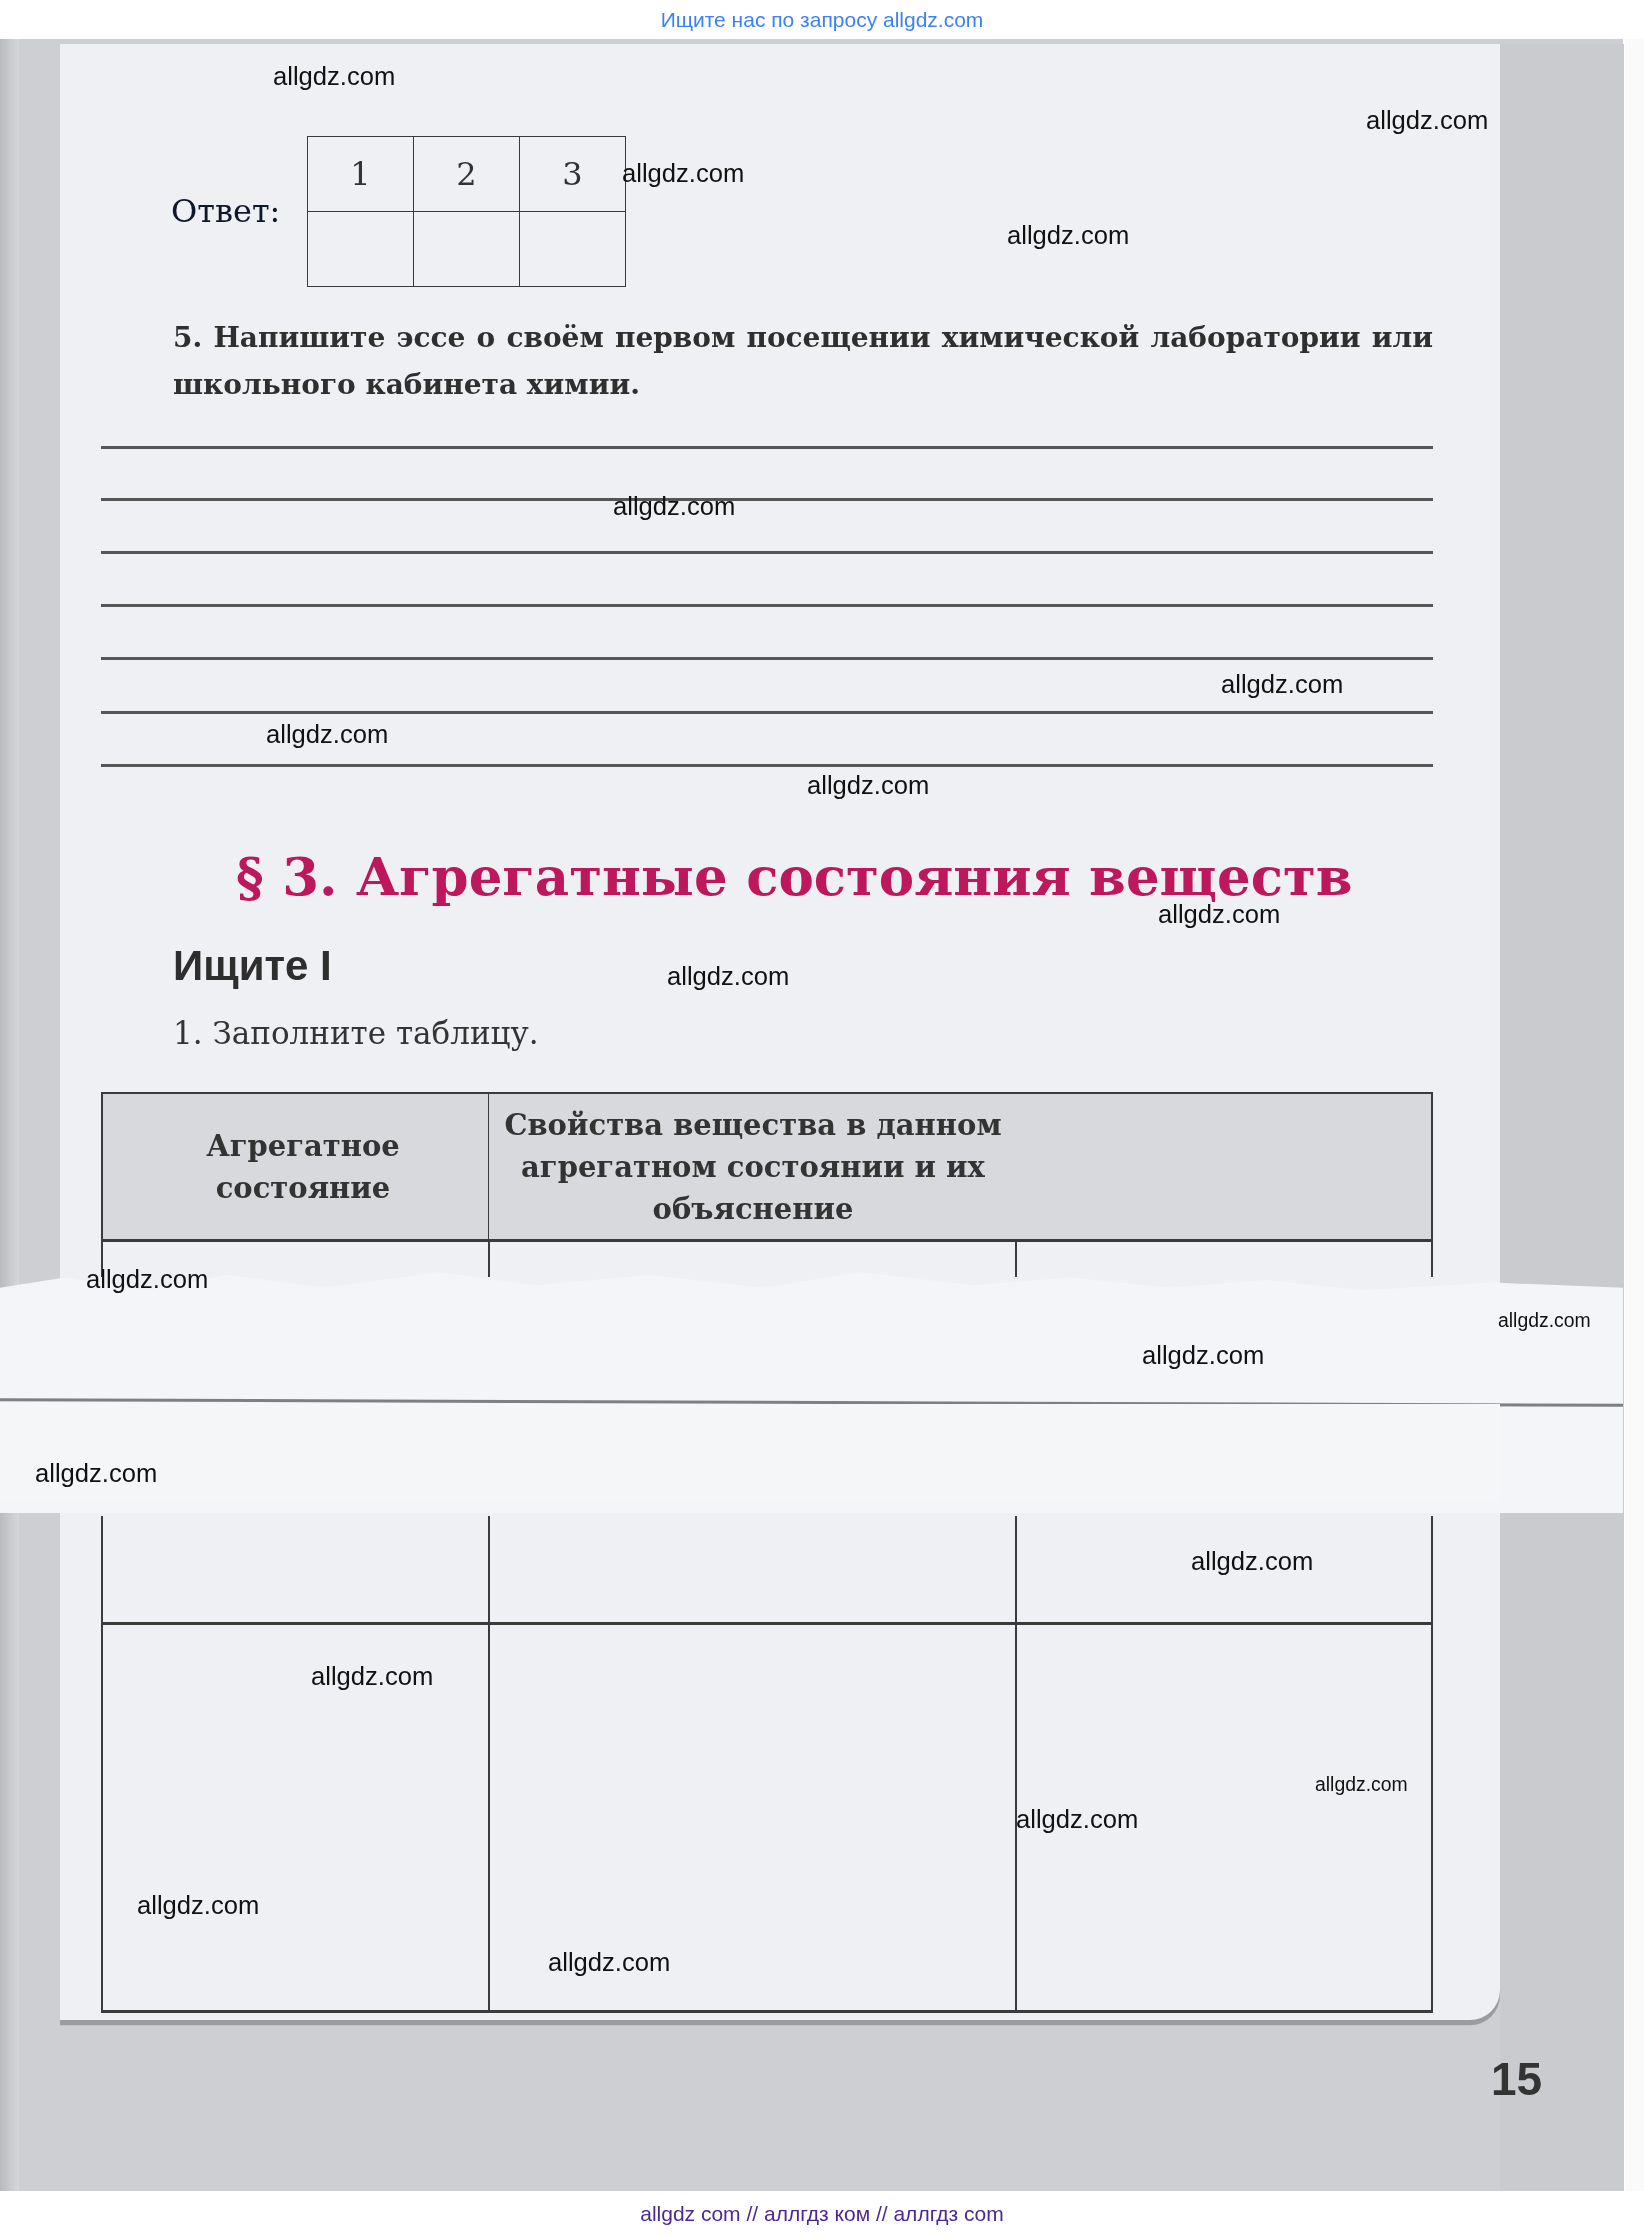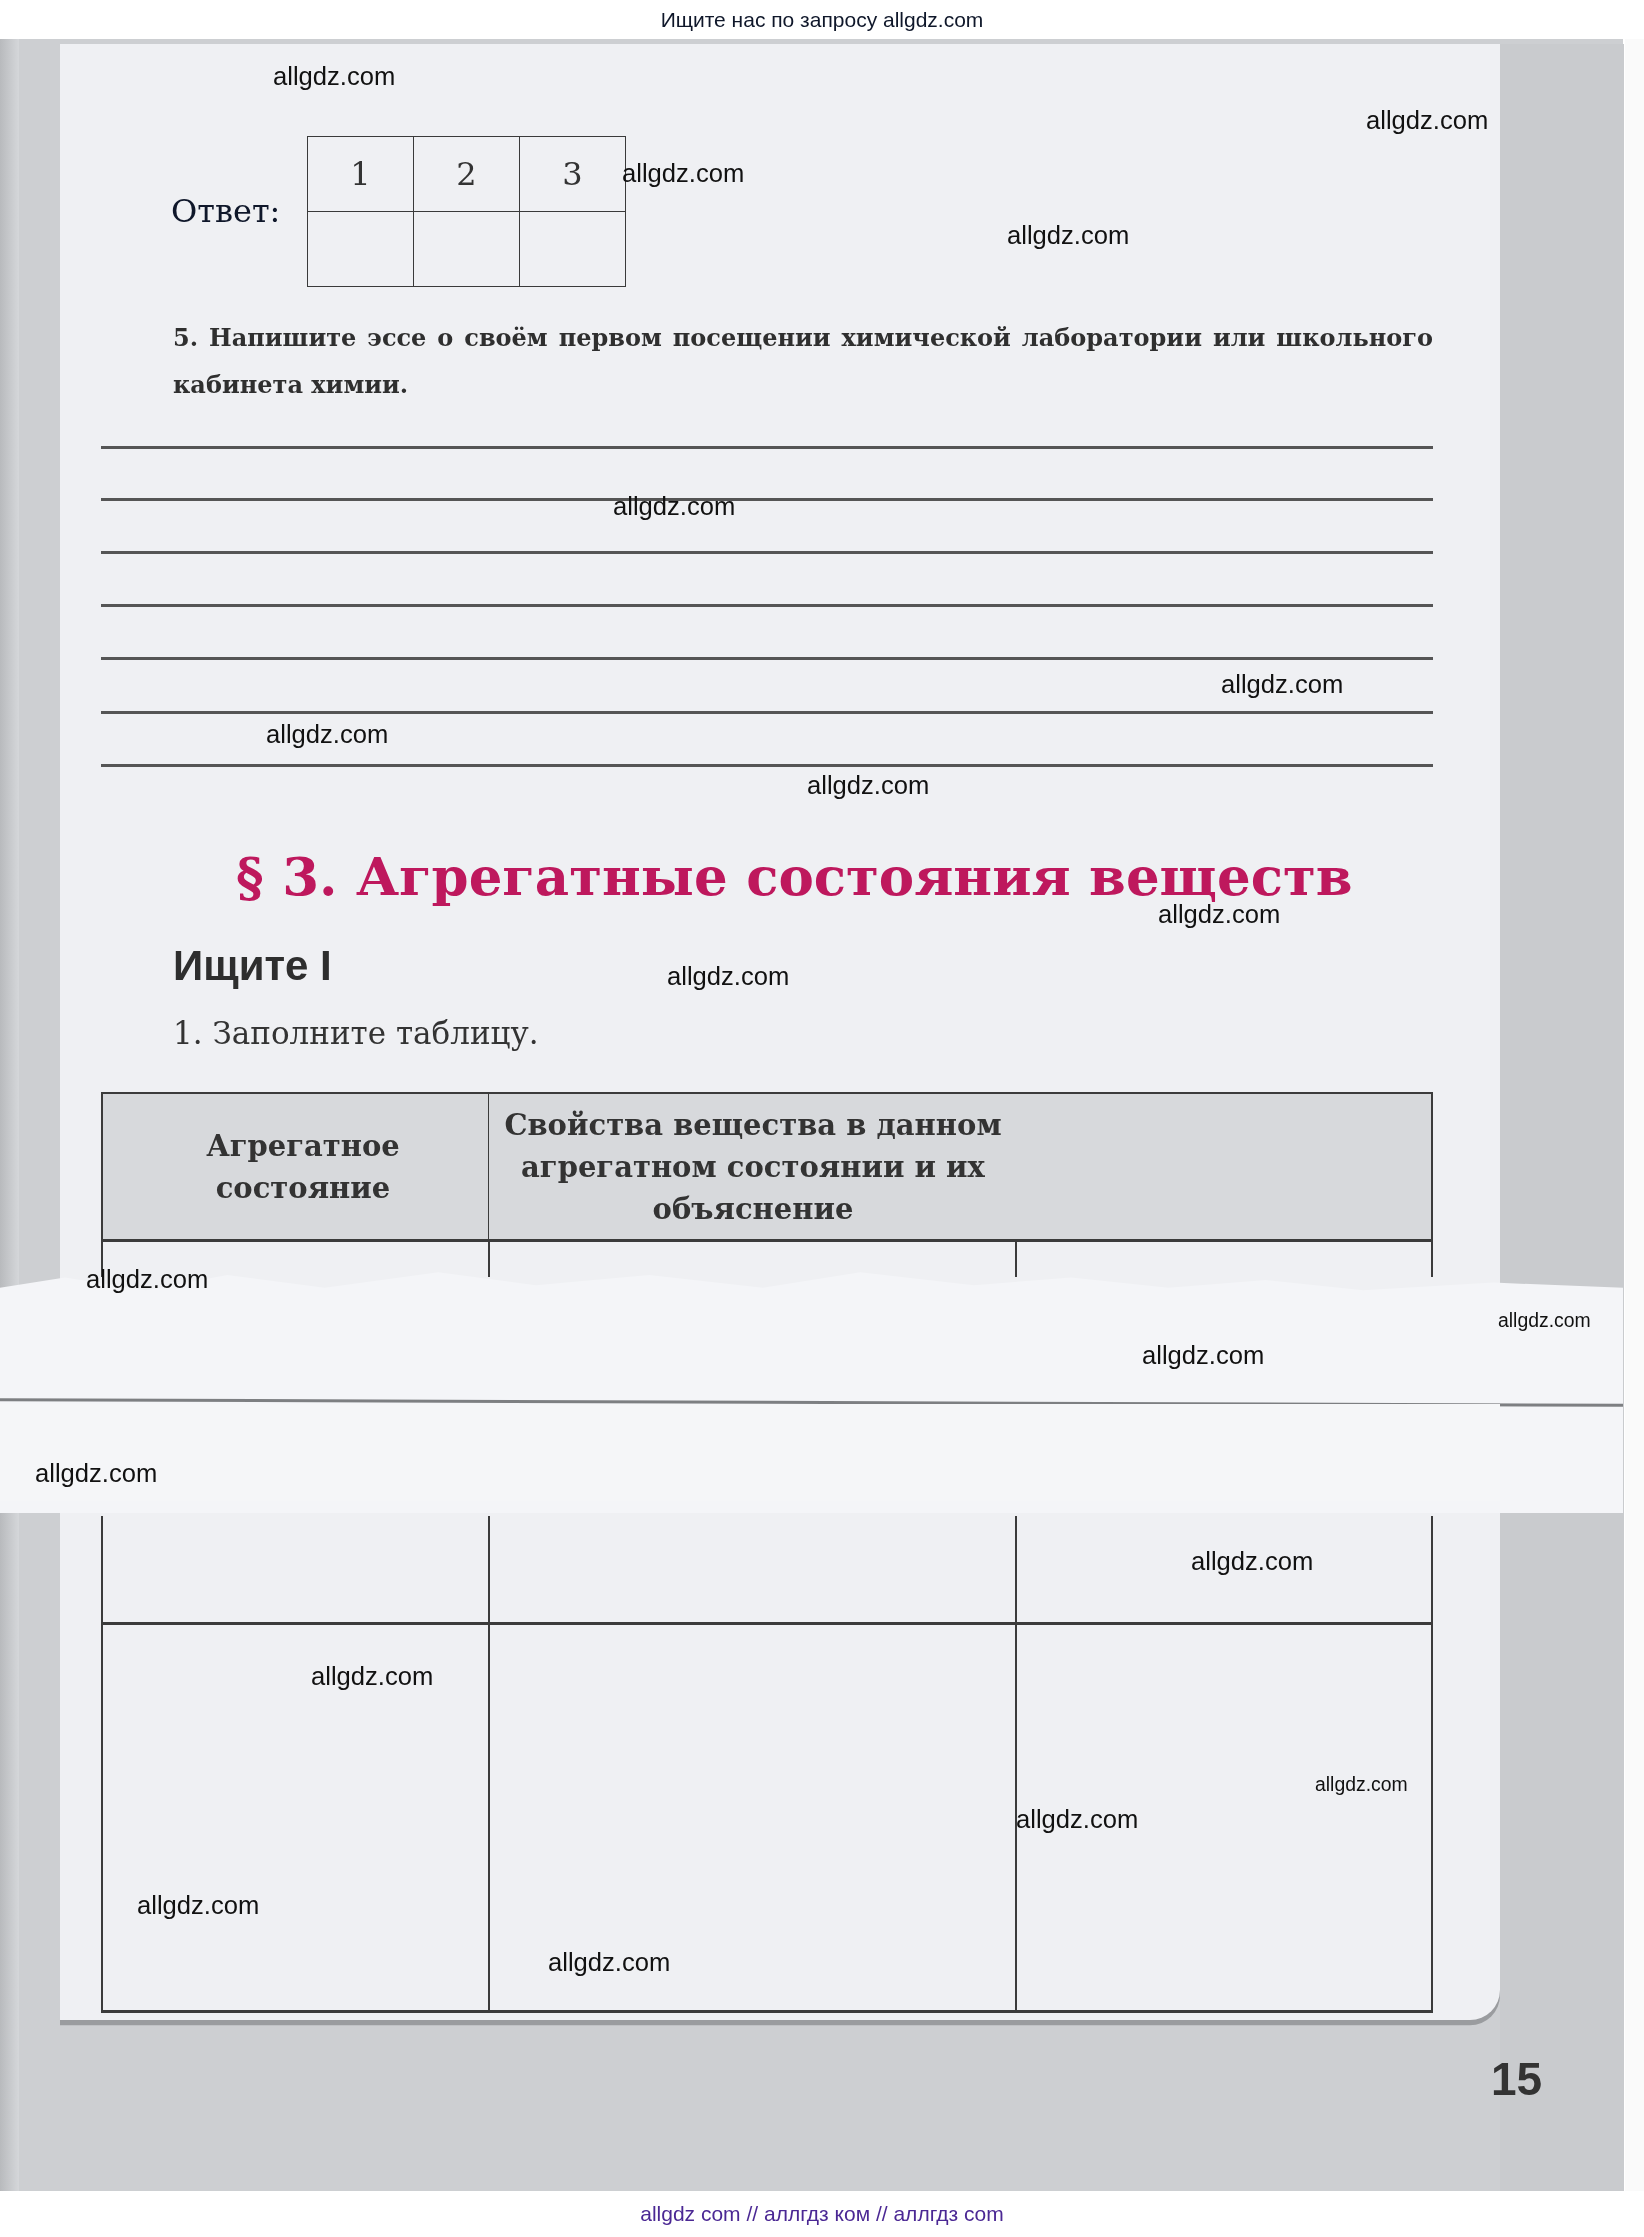--- a/index.html
+++ b/index.html
@@ -5,21 +5,21 @@
     html, body { margin: 0; padding: 0; }
     body {
       width: 1644px; height: 2237px; position: relative; overflow: hidden;
       background: #ffffff;
       font-family: "DejaVu Serif", serif;
     }
     .top-banner {
       position: absolute; left: 0; top: 0; width: 1644px; height: 39px;
       background: #ffffff; text-align: center;
       font-family: "Liberation Sans", sans-serif; font-size: 21px;
-      color: #0f172a; line-height: 39px;
+      color: #3b82f6; line-height: 39px;
     }
     .scan {
       position: absolute; left: 0; top: 39px; width: 1623px; height: 2153px;
       background: #cdcfd2;
     }
     .scan-left-edge {
       position: absolute; left: 0; top: 39px; width: 19.4px; height: 2153px;
       background: linear-gradient(90deg, #b8babd, #d5d7da);
     }
     .page-sheet {
@@ -54,21 +54,21 @@
     }
     table.answer-grid {
       position: absolute; left: 307px; top: 136px; border-collapse: collapse;
     }
     table.answer-grid td {
       width: 103px; height: 72px; border: 1.8px solid #3a3a3a;
       text-align: center; font-size: 32px; color: #333;
     }
     .task5 {
       position: absolute; left: 101px; top: 314px; width: 1332px;
-      font-size: 24px; font-weight: bold; color: #2f2f2f; line-height: 47px;
+      font-size: 28px; font-weight: bold; color: #2f2f2f; line-height: 47px;
       text-align: justify;
     }
     .task5 .indent { padding-left: 72px; }
     .writing-line {
       position: absolute; left: 101px; width: 1332px; height: 2.6px; background: #555;
     }
     .section-title {
       position: absolute; left: 236px; top: 845px; font-size: 53px; font-weight: bold; color: #be185d;
     }
     .part-title {

